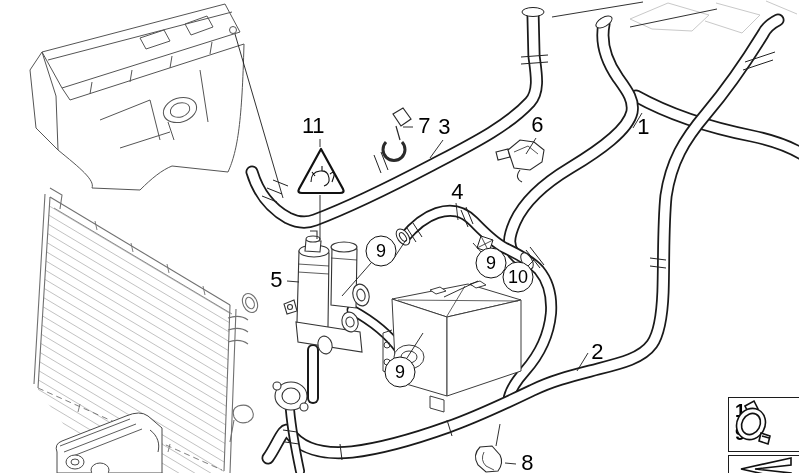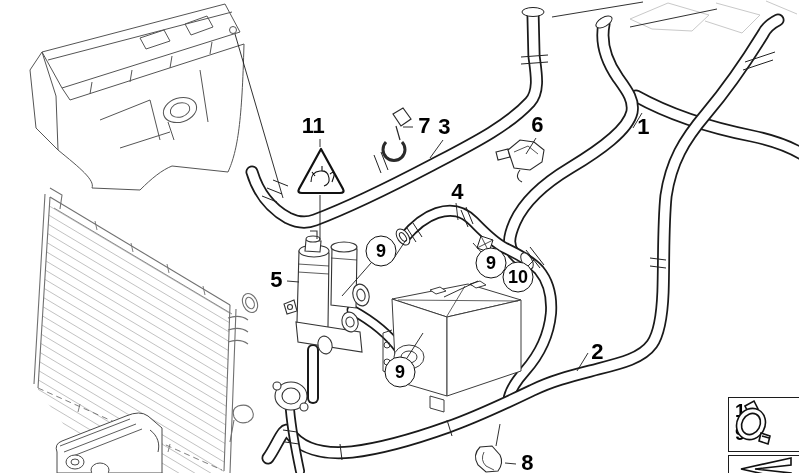--- a/index.html
+++ b/index.html
@@ -1,19 +1,19 @@
 <!DOCTYPE html>
 <html><head>
 <meta charset="utf-8">
 <style>
   html,body{margin:0;padding:0;background:#fff}
   .stage{position:relative;width:799px;height:473px;background:#fff;overflow:hidden;
          font-family:"Liberation Sans",sans-serif;}
   .stage svg{position:absolute;left:0;top:0}
-  .callout{position:absolute;transform:translate(-50%,-50%);font-weight:bold;color:#000;
+  .callout{position:absolute;transform:translate(-50%,-50%);font-weight:normal;color:#000;
            white-space:nowrap;z-index:5}
   .callout.plain{font-size:22px;letter-spacing:-0.5px}
   .callout.circled{width:31px;height:31px;border:1.8px solid #111;border-radius:50%;
            background:#fff;display:flex;align-items:center;justify-content:center;
            font-size:18px;box-sizing:border-box}
   .legend-box{position:absolute;border:1.7px solid #1c1c1c;background:#fff;box-sizing:border-box;z-index:6}
   #legend-clamp{left:728px;top:397px;width:78px;height:55px}
   #legend-arrow{left:728px;top:455px;width:78px;height:34px}
   .legend-nums{position:absolute;left:6px;top:2px;font-weight:bold;font-size:19px;line-height:1.2;color:#000}
   .legend-icon{position:absolute;right:26px;top:4px}

